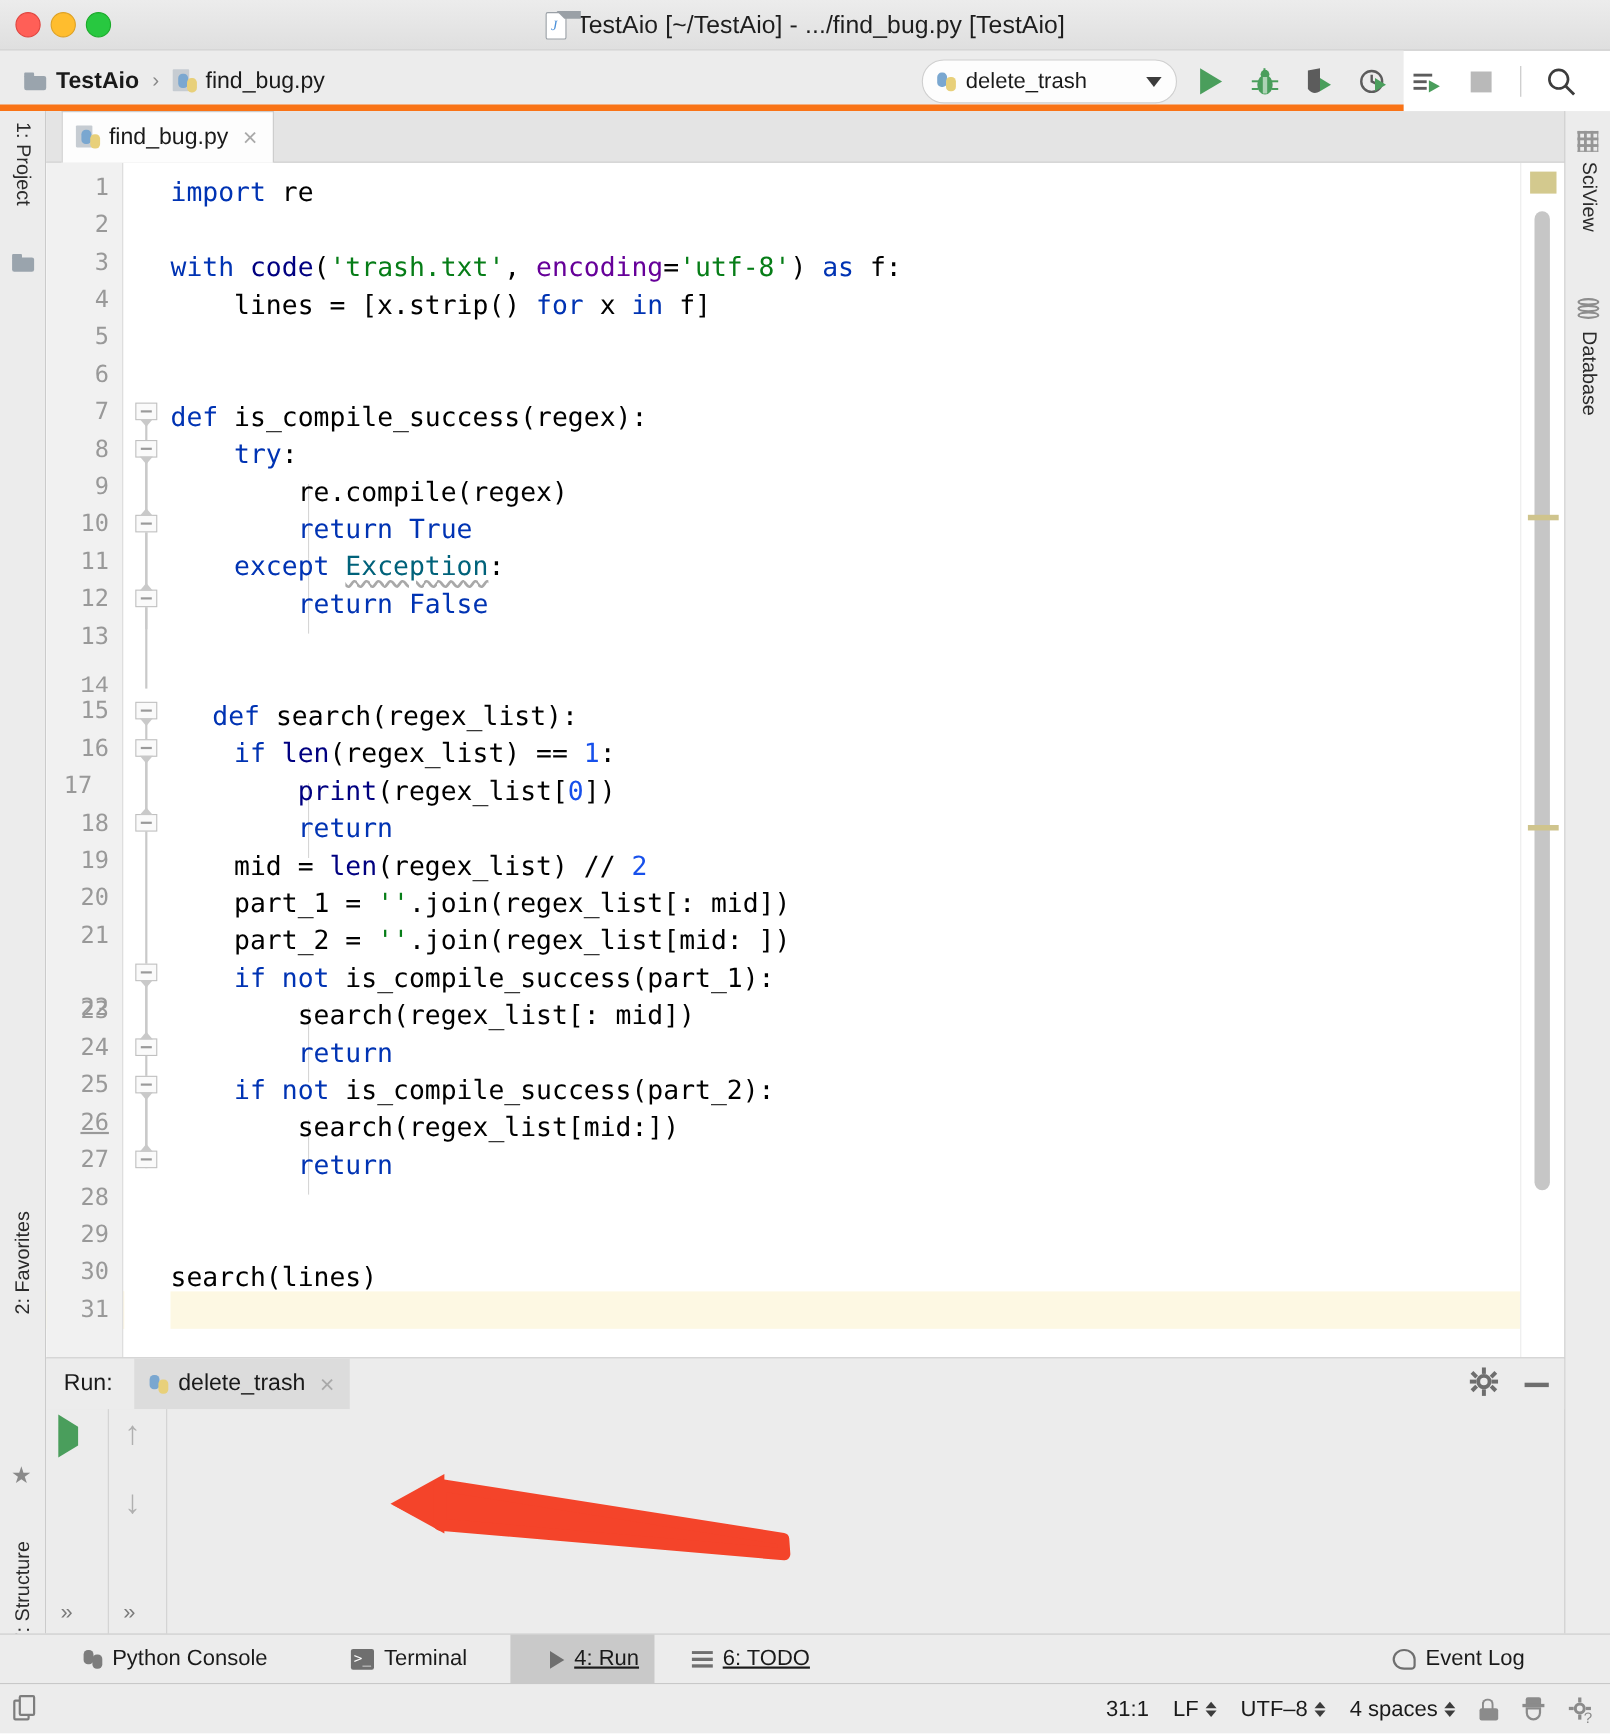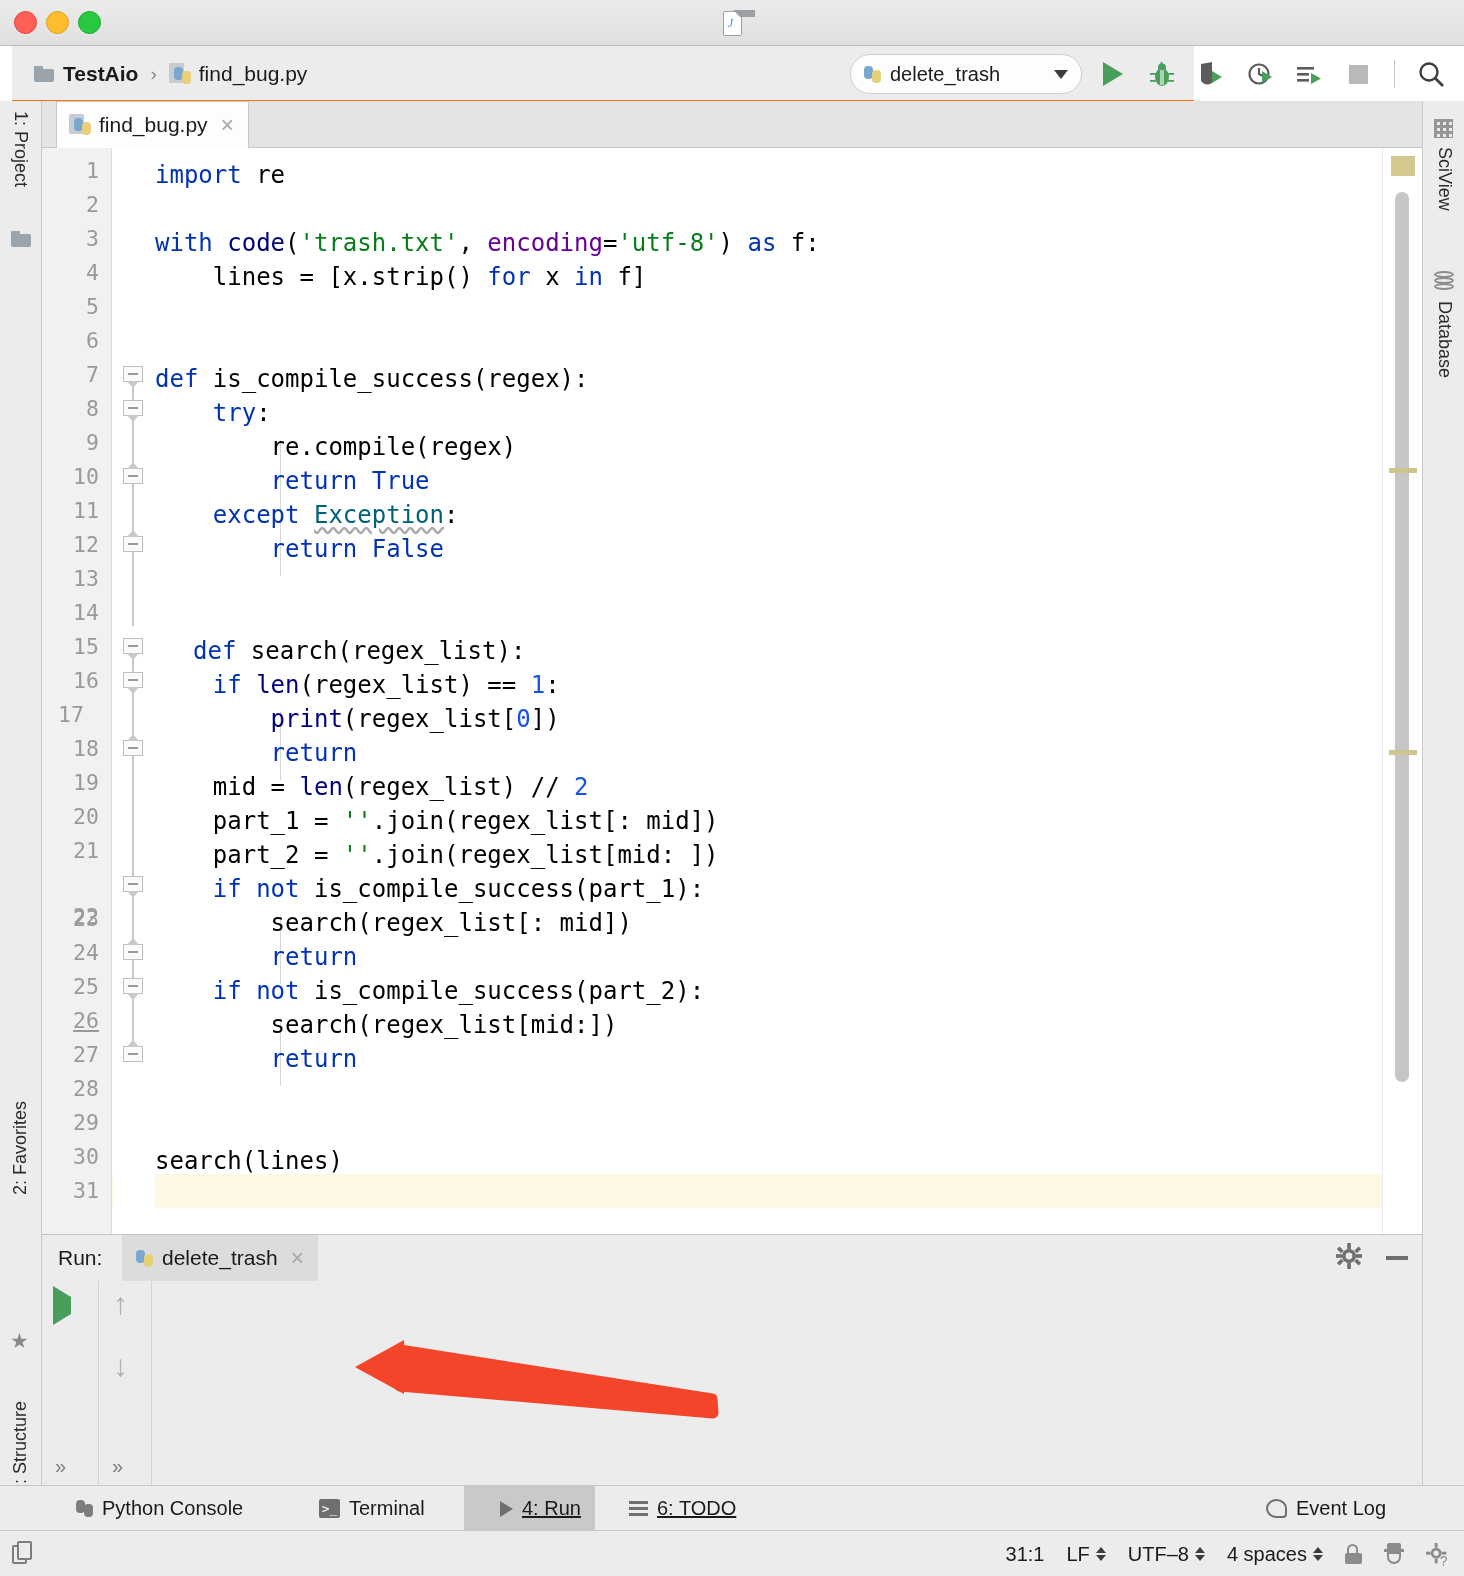--- a/index.html
+++ b/index.html
@@ -36,22 +36,22 @@
     position: absolute; right: -1px; top: -1px;
     border-left: 7px solid transparent; border-top: 7px solid #9aa0a6;
   }
   .doc-ico .j {
     position: absolute; left: 5px; top: 4px; font-size: 13px;
     color: #4a90d9; font-family: "Liberation Serif", serif; font-style: italic;
   }
 
   
   .toolbar {
-    position: absolute; left: 12px; top: 46px; width: 1182px; height: 55px;
-    background: #ececec; border-bottom: 1px solid #f97316;
+    position: absolute; left: 0; top: 46px; width: 1276px; height: 55px;
+    background: #ececec; border-bottom: 6px solid #f97316;
   }
   .breadcrumb {
     position: absolute; left: 22px; top: 0; height: 55px;
     display: flex; align-items: center; gap: 9px;
     font-size: 21px; color: #1a1a1a;
   }
   .bc-proj { font-weight: bold; }
   .bc-sep { color: #888; font-size: 19px; margin: 0 3px; }
   .folder-ico {
     width: 20px; height: 16px; position: relative; flex: none;
@@ -346,20 +346,21 @@
       <div class="tl tl-red"></div>
       <div class="tl tl-yellow"></div>
       <div class="tl tl-green"></div>
     </div>
     <div class="title-text">
       <span class="doc-ico">
         <span class="pg"></span>
           <span class="fold"></span>
           <span class="j">J</span>
       </span>
+      <span>TestAio [~/TestAio] - .../find_bug.py [TestAio]</span>
     </div>
   </div>
 
   <div class="toolbar">
     <div class="breadcrumb">
       <span class="folder-ico"></span>
       <span class="bc-proj">TestAio</span>
       <span class="bc-sep">›</span>
       <span class="pyfile-ico">
         <span class="sheet"></span>
@@ -484,21 +485,21 @@
           <div class="lnum" style="top: 112px;">4</div>
           <div class="lnum" style="top: 146px;">5</div>
           <div class="lnum" style="top: 180px;">6</div>
           <div class="lnum" style="top: 214px;">7</div>
           <div class="lnum" style="top: 248px;">8</div>
           <div class="lnum" style="top: 282px;">9</div>
           <div class="lnum" style="top: 316px;">10</div>
           <div class="lnum" style="top: 350px;">11</div>
           <div class="lnum" style="top: 384px;">12</div>
           <div class="lnum" style="top: 418px;">13</div>
-          <div class="lnum" style="top: 452px;">14</div>
+          <div class="lnum" style="top: 464px; font-family: Liberation Mono, monospace;">14</div>
           <div class="lnum" style="top: 486px;">15</div>
           <div class="lnum" style="top: 520px;">16</div>
           <div class="lnum" style="top: 554px; text-align: center;">17</div>
           <div class="lnum" style="top: 588px;">18</div>
           <div class="lnum" style="top: 622px;">19</div>
           <div class="lnum" style="top: 656px;">20</div>
           <div class="lnum" style="top: 690px;">21</div>
           <div class="lnum" style="top: 724px; margin-top: 32px;">22</div>
           <div class="lnum" style="top: 758px;">23</div>
           <div class="lnum" style="top: 792px;">24</div>

